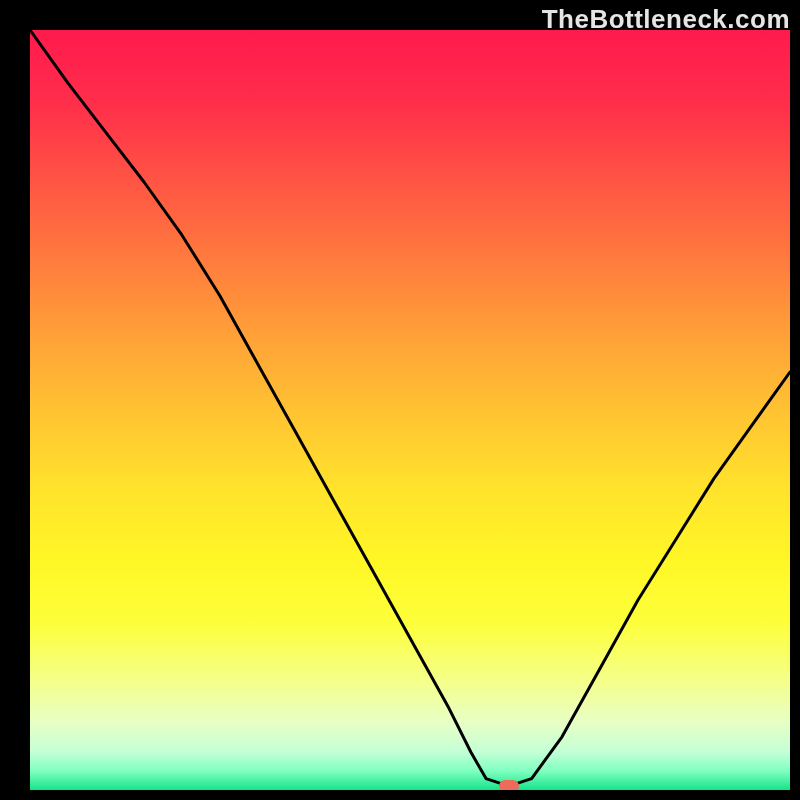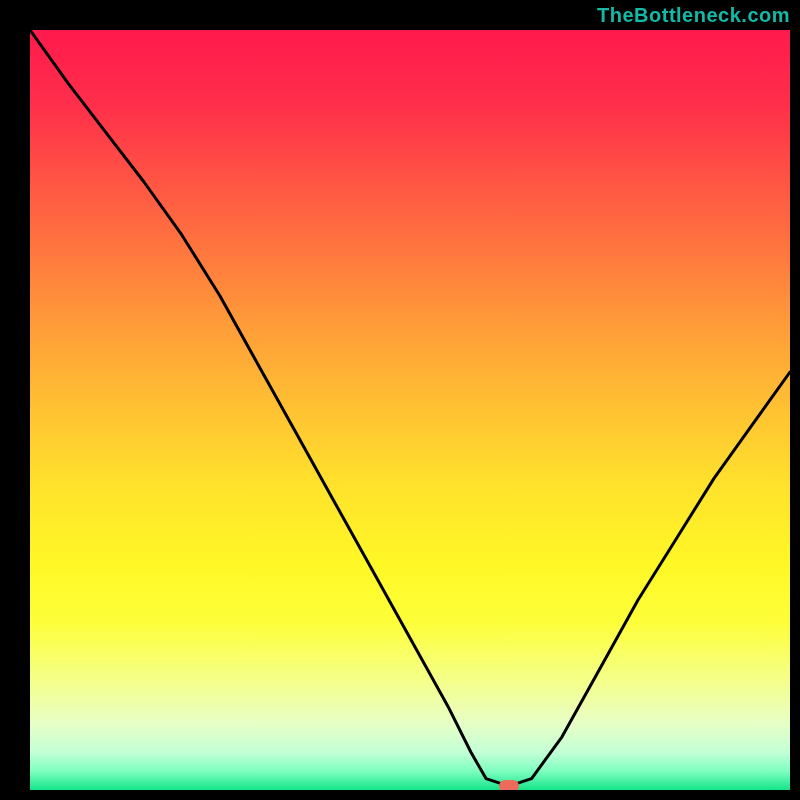--- a/index.html
+++ b/index.html
@@ -13,22 +13,22 @@
   }
   .stage {
     position: relative;
     width: 800px;
     height: 800px;
   }
   .watermark {
     position: absolute;
     top: 4px;
     right: 10px;
-    color: #14b8a6;
-    font-size: 20px;
+    color: #e5e5e5;
+    font-size: 26px;
     font-weight: 600;
     letter-spacing: 0.5px;
     z-index: 20;
   }
   
   .plot {
     position: absolute;
     left: 30px;
     top: 30px;
     width: 760px;

